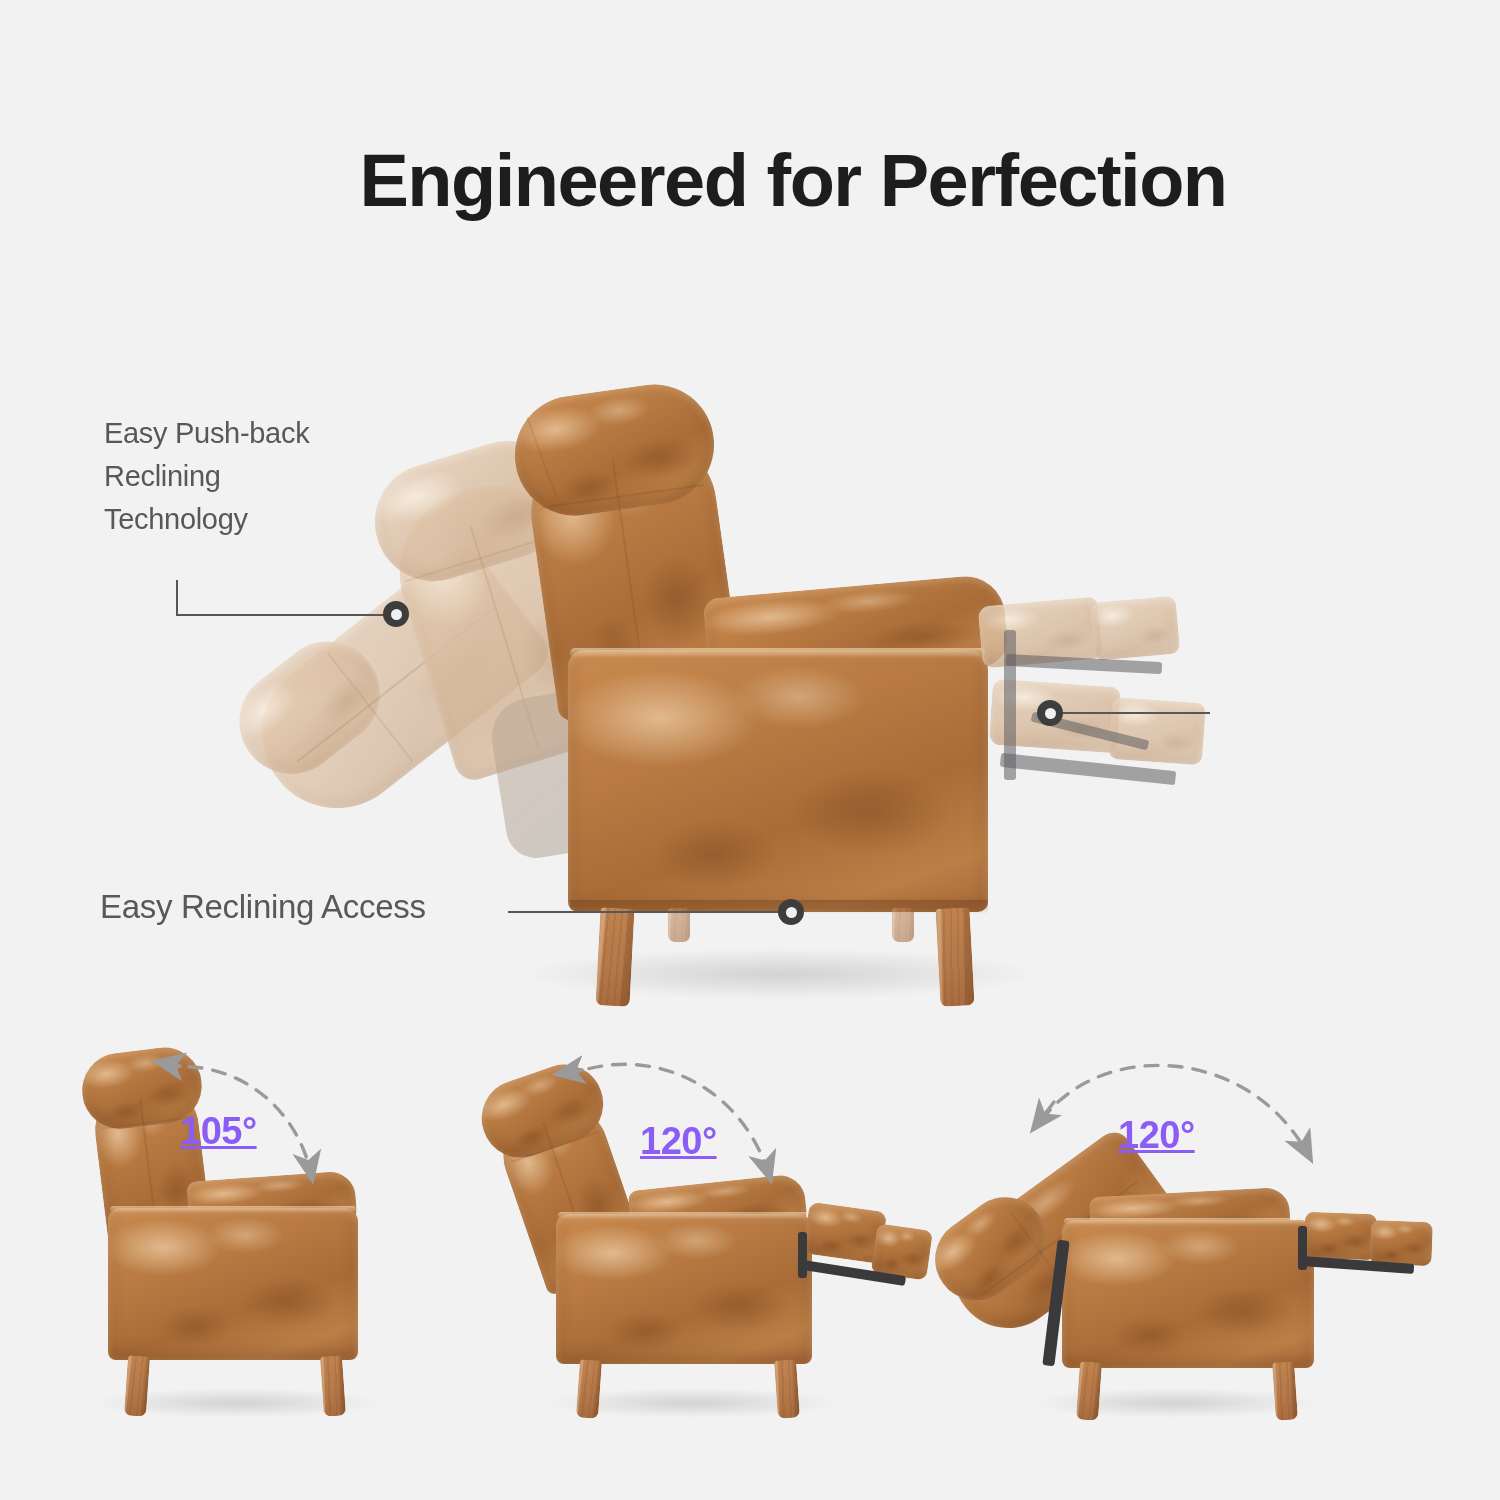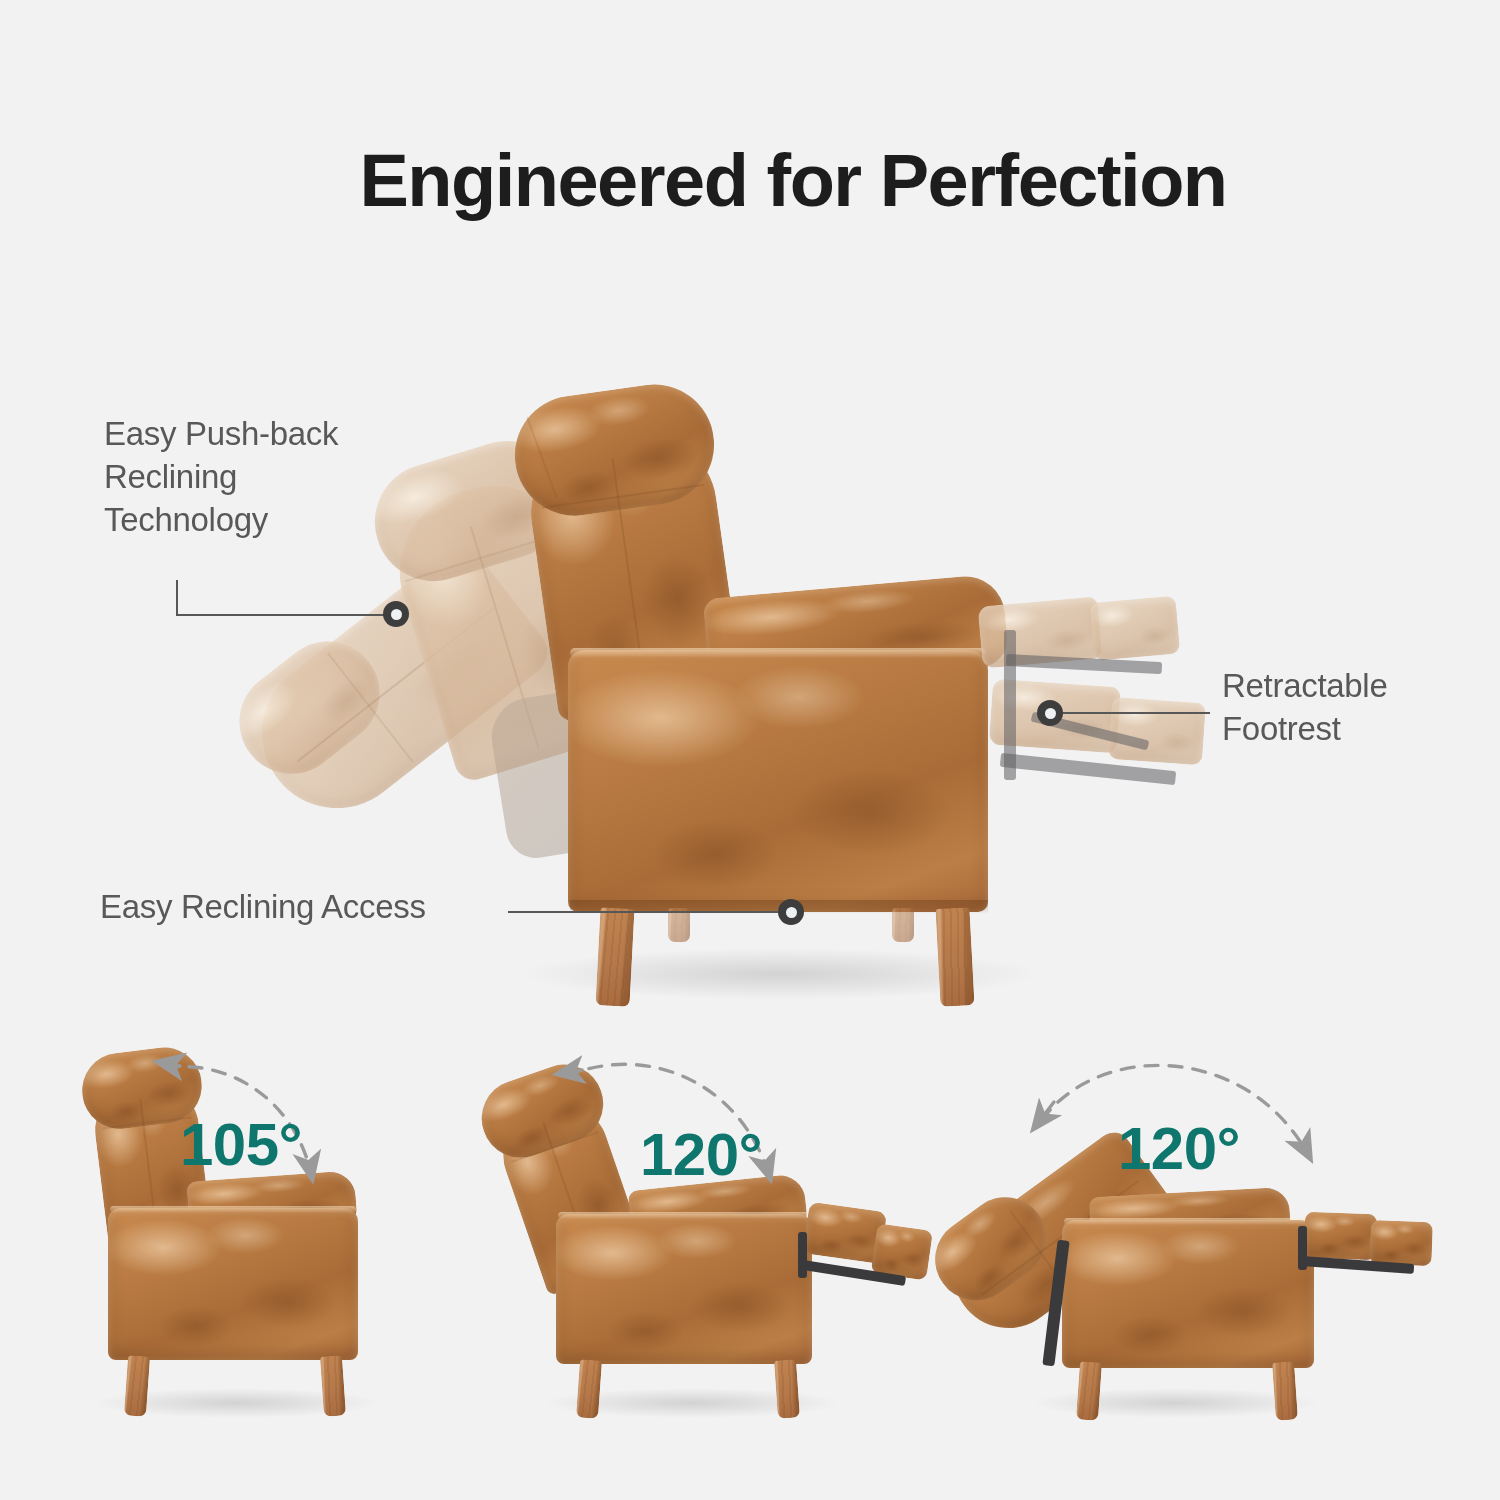--- a/index.html
+++ b/index.html
@@ -21,21 +21,21 @@
     margin-left:43px;
   }
 
   
   #hero{ position:absolute; left:0; top:330px; width:1500px; height:680px; }
 
   
   .callout{
     position:absolute;
     color:#585858;
-    font-size:33px;
+    font-size:29px;
     line-height:43px;
     letter-spacing:-0.3px;
     white-space:pre-line;
   }
   #callout-pushback{ left:104px; top:82px; }
   #callout-footrest{ left:1222px; top:334px; }
   #callout-cleaning{ left:100px; top:555px; font-size:33px; }
 
   
   .leader{ position:absolute; }
@@ -93,22 +93,22 @@
 
   
   #variants{ position:absolute; left:0; top:1010px; width:1500px; height:490px; }
   .variant{ position:absolute; width:470px; height:470px; }
   #variant-0{ left:30px; }
   #variant-1{ left:490px; }
   #variant-2{ left:950px; }
 
   .angle-label{
     position:absolute;
-    color:#0f766e;
-    font-size:60px; font-weight:bold; letter-spacing:-0.5px;
+    color:#8b5cf6;
+    font-size:38px; font-weight:bold; letter-spacing:-0.5px;text-decoration:underline;
   }
   .arc-svg{ position:absolute; left:0; top:0; overflow:visible; }
 </style>
 </head>
 <body>
 
 <div id="page-title">Engineered for Perfection</div>
 
 <div id="hero">
 
@@ -198,22 +198,20 @@
   <div class="dot" style="left:1037px; top:370px;"></div>
 
   <div class="leader" style="left:508px; top:581px; width:272px; height:2px;">
     <div class="h" style="left:0; top:0; width:272px;"></div>
   </div>
   <div class="dot" style="left:778px; top:569px;"></div>
 
   <div class="callout" id="callout-pushback">Easy Push-back
 Reclining
 Technology</div>
-  <div class="callout" id="callout-footrest">Retractable
-Footrest</div>
   <div class="callout" id="callout-cleaning">Easy Reclining Access</div>
 </div>
 
 <div id="variants">
 
   <div class="variant" id="variant-0">
     <div class="shadow-blob" style="left:62px; top:378px; width:290px; height:30px;"></div>
 
     <div style="position:absolute; left:72px; top:30px; width:120px; height:210px;
                 transform:rotate(-7deg); transform-origin:70% 100%;">

